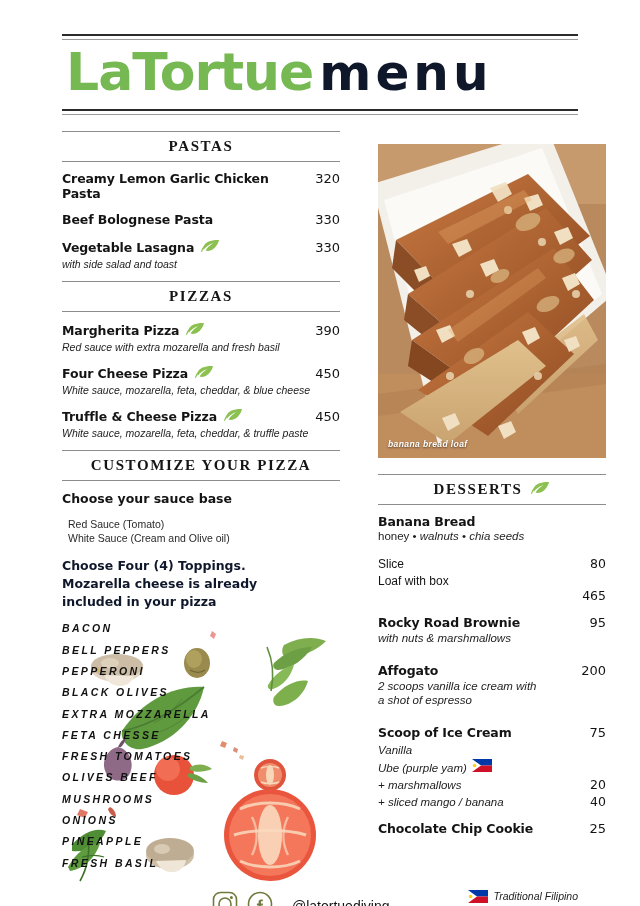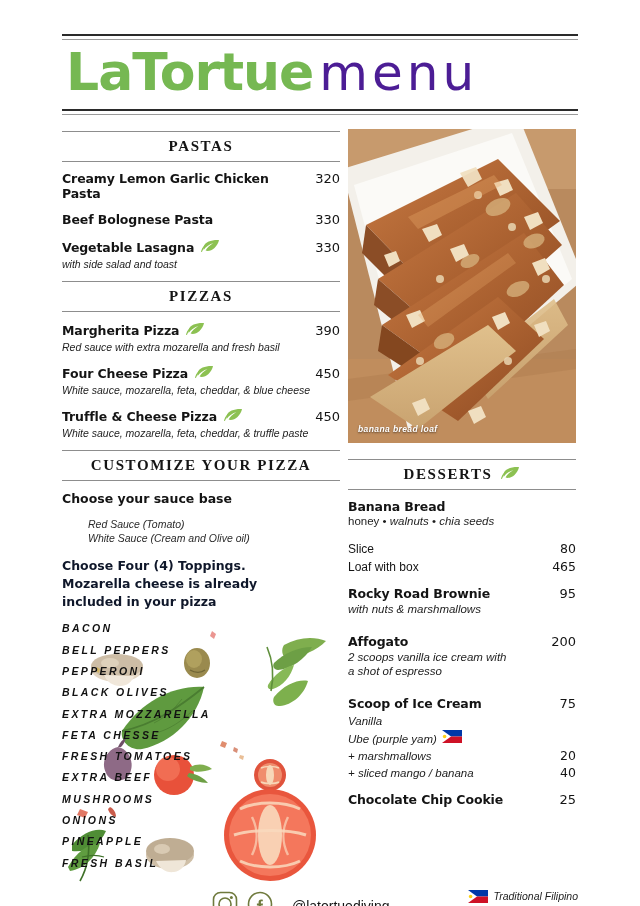--- a/index.html
+++ b/index.html
@@ -23,28 +23,28 @@
     display: flex; align-items: baseline; justify-content: flex-start;
     padding: 6px 0 4px 4px;
   }
   .logo-green {
     font-family: "DejaVu Sans", sans-serif;
     font-weight: 700; font-size: 52px; line-height: 1.02;
     color: #76b852; letter-spacing: -1px;
   }
   .logo-black {
     font-family: "DejaVu Sans", sans-serif;
-    font-weight: 400; font-size: 50px; line-height: 1.02;
-    color: #4c1d95; letter-spacing: 4px; margin-left: 6px;
-  }
-
-  
-  .cols { display: flex; gap: 8px; margin-top: 14px; }
+    font-weight: 700; font-size: 50px; line-height: 1.02;
+    color: #0f172a; letter-spacing: 4px; margin-left: 6px;
+  }
+
+  
+  .cols { display: flex; gap: 38px; margin-top: 14px; }
   .col-left { width: 278px; flex: none; }
-  .col-right { width: 228px; flex: none; }
+  .col-right { width: 228px; flex: none; margin-top: 15px; }
 
   
   .sec { margin-top: 2px; }
   .sec-rule-top { height: 1px; background: #8d8d8d; }
   .sec-rule-bot { height: 1px; background: #8d8d8d; }
   .sec-title {
     font-family: "Liberation Serif", serif;
     font-weight: 700; font-size: 15px; letter-spacing: 1.6px;
     text-align: center; padding: 6px 0 6px; color: #151515;
     display: flex; align-items: center; justify-content: center; gap: 8px;
@@ -68,22 +68,22 @@
   }
   .leaf { display: inline-block; margin: 0 0 0 6px; vertical-align: middle; }
 
   
   .cz-h {
     font-family: "DejaVu Sans", sans-serif;
     font-weight: 700; font-size: 12.5px; margin-top: 10px; color: #141414;
   }
   .cz-opt {
     font-family: "Liberation Sans", sans-serif;
-    font-style: italic; font-size: 10.5px; color: #2a2a2a;
-    margin-top: 2px; padding-left: 6px; margin-left: 20px;
+    font-size: 10.5px; color: #2a2a2a;
+    margin-top: 2px; padding-left: 6px;
   }
   .cz-opt.first { margin-top: 12px; }
   .cz-h2 {
     font-family: "DejaVu Sans", sans-serif;
     font-weight: 700; font-size: 12.5px; line-height: 1.45;
     margin-top: 13px; color: #0f172a; max-width: 232px;
   }
 
   .toppings-wrap { position: relative; margin-top: 12px; height: 262px; }
   .topping {
@@ -335,21 +335,21 @@
             <path d="M190 194c6 12 6 26 0 38M226 194c-6 12-6 26 0 38" stroke="#f9d9bd" stroke-width="2.4" fill="none" opacity=".7"></path>
           </svg>
 
           <div class="topping">BACON</div>
           <div class="topping">BELL PEPPERS</div>
           <div class="topping">PEPPERONI</div>
           <div class="topping">BLACK OLIVES</div>
           <div class="topping">EXTRA MOZZARELLA</div>
           <div class="topping">FETA CHESSE</div>
           <div class="topping">FRESH TOMATOES</div>
-          <div class="topping">EXTRA BEEF</div>
+          <div class="topping">OLIVES BEEF</div>
           <div class="topping">MUSHROOMS</div>
           <div class="topping">ONIONS</div>
           <div class="topping">PINEAPPLE</div>
           <div class="topping">FRESH BASIL</div>
         </div>
       </div>
 
     </div>
 
     <div class="col-right">
@@ -452,21 +452,21 @@
               <i>chia seeds</i>
             </div>
           </div>
 
           <div class="spacer-8"></div>
 
           <div class="sub-row">
             <span class="sub-name">Slice</span>
             <span class="sub-price">80</span>
           </div>
-          <div class="sub-row" style="margin-top:3px;">
+          <div class="sub-row" style="margin-top:3px;flex-direction:column;">
             <span class="sub-name">Loaf with box</span>
             <span class="sub-price">465</span>
           </div>
 
           <div class="spacer-12"></div>
 
           <div class="item">
             <div class="item-row">
               <span class="item-name">Rocky Road Brownie</span>
               <span class="item-price">95</span>

